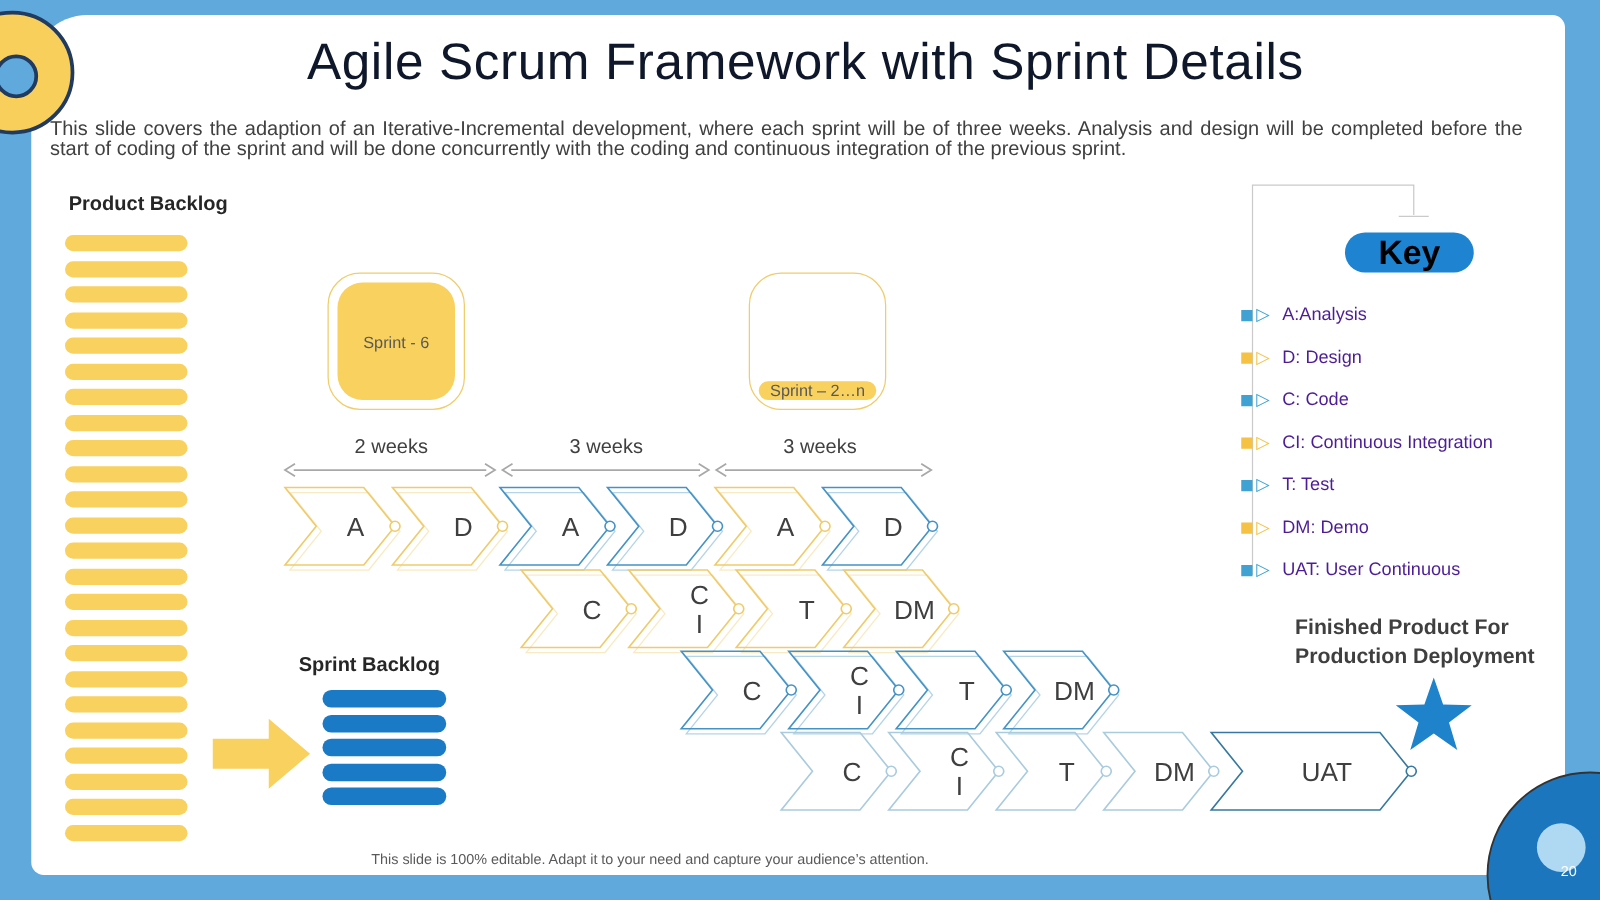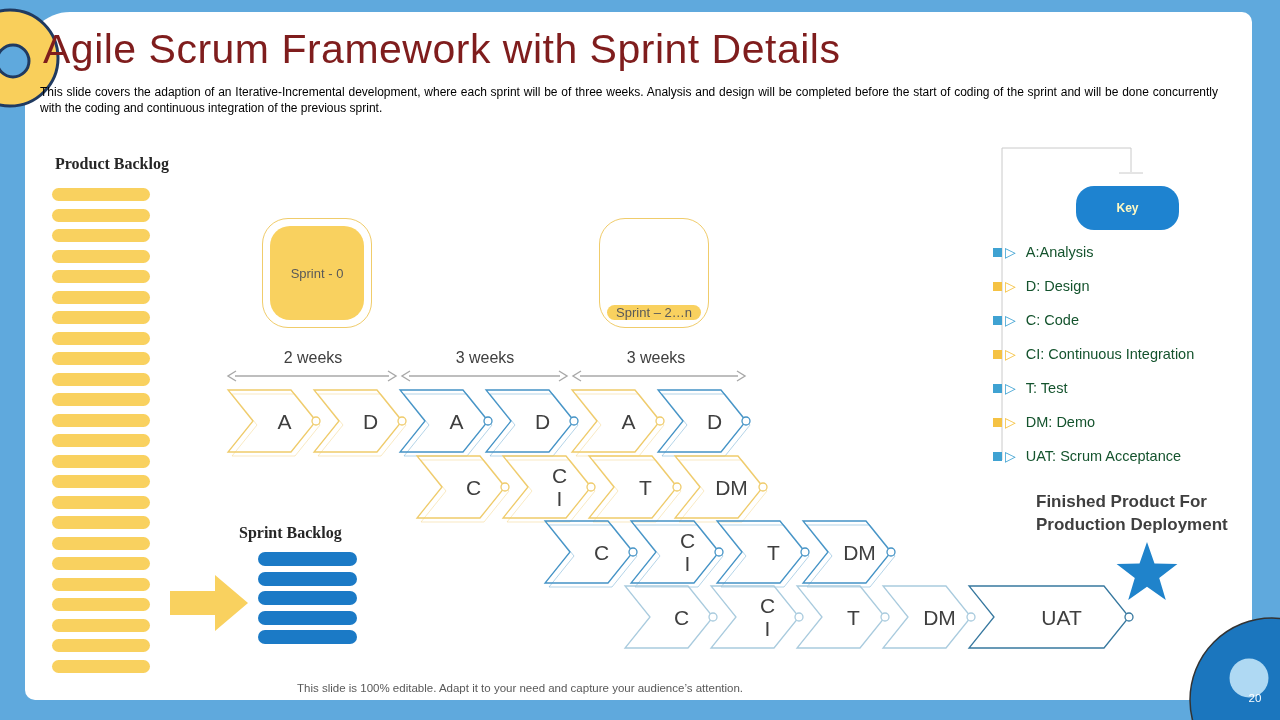--- a/index.html
+++ b/index.html
@@ -11,27 +11,27 @@
     position:absolute;left:25px;top:12px;width:1227px;height:688px;
     background:#ffffff;border-radius:45px 10px 10px 10px;
   }
   .deco{position:absolute;}
   .page-number{
     position:absolute;left:1238px;top:692px;width:34px;text-align:center;
     color:#ffffff;font-size:11.5px;z-index:6;
   }
   .title{
     position:absolute;left:43px;top:26px;width:1000px;
-    font-size:41px;color:#7f1d1d;letter-spacing:0.5px;font-weight:400;
+    font-size:41px;color:#0f172a;letter-spacing:0.5px;font-weight:400;text-align:right;
   }
   .description{
-    position:absolute;left:40px;top:84px;width:1178px;
-    font-size:12px;line-height:16px;color:#000000;text-align:justify;
-  }
-  .section-label{position:absolute;font-size:16px;font-weight:700;color:#262626;font-family:Liberation Serif, serif;}
+    position:absolute;left:40px;top:96px;width:1178px;
+    font-size:16px;line-height:16px;color:#404040;text-align:justify;
+  }
+  .section-label{position:absolute;font-size:16px;font-weight:700;color:#262626;}
   .pb-label{left:55px;top:155px;}
   .sb-label{left:239px;top:524px;}
   .pb-bars{position:absolute;left:52px;top:188px;width:98px;display:flex;flex-direction:column;gap:7.5px;}
   .pb-bar{height:13px;border-radius:7px;background:#F9D15F;}
   .sb-bars{position:absolute;left:258px;top:552px;width:99px;display:flex;flex-direction:column;gap:5.5px;}
   .sb-bar{height:14px;border-radius:7px;background:#1B7AC6;}
   .sprint-card{
     position:absolute;top:218px;width:110px;height:110px;
     border:1px solid #F0CC6B;border-radius:26px;padding:7px;box-sizing:border-box;
     display:flex;
@@ -42,31 +42,31 @@
     font-size:13px;color:#595959;white-space:nowrap;
   }
   .duration{
     position:absolute;top:349px;width:170px;text-align:center;
     font-size:16px;color:#404040;
   }
   .chev-flow{position:absolute;inset:0;}
   .chev-row{position:absolute;overflow:visible;}
   .chev-label{font-size:21px;fill:#3F3F3F;font-family:"Liberation Sans",sans-serif;}
   .key-btn{
-    position:absolute;left:1076px;top:186px;width:103px;height:44px;
-    background:#1E83D0;border-radius:18px;color:#fef9c3;font-weight:700;
-    font-size:12px;display:flex;align-items:center;justify-content:center;
+    position:absolute;left:1076px;top:186px;width:103px;height:32px;
+    background:#1E83D0;border-radius:18px;color:#000000;font-weight:700;
+    font-size:27px;display:flex;align-items:center;justify-content:center;
   }
   .key-legend{
     position:absolute;left:993px;top:240px;margin:0;padding:0;list-style:none;
   }
   .key-legend li{display:flex;align-items:center;height:24px;margin-bottom:10px;}
   .bullet-sq{width:9px;height:9px;display:inline-block;flex:0 0 auto;}
   .bullet-tri{font-size:14px;line-height:14px;margin-left:3px;font-family:"DejaVu Sans",sans-serif;}
-  .legend-text{margin-left:10px;font-size:14.5px;color:#14532d;white-space:nowrap;}
+  .legend-text{margin-left:10px;font-size:14.5px;color:#4c1d95;white-space:nowrap;}
   .finished{
     position:absolute;left:1036px;top:490px;width:212px;
     font-size:17px;font-weight:700;line-height:23px;color:#3F3F3F;
   }
   .footer{
     position:absolute;left:0;top:682px;width:1040px;text-align:center;
     font-size:11.5px;color:#595959;
   }
   .gray-stroke{stroke:#A8A8A8;stroke-width:1.4;fill:none;}
   .conn-stroke{stroke:#CACACA;stroke-width:1;fill:none;}
@@ -114,21 +114,21 @@
       <div class="pb-bar"></div>
       <div class="pb-bar"></div>
       <div class="pb-bar"></div>
       <div class="pb-bar"></div>
       <div class="pb-bar"></div>
       <div class="pb-bar"></div>
       <div class="pb-bar"></div>
     </div>
 
   <div class="sprint-card" style="left:262px;">
-    <div class="sprint-card-inner">Sprint - 0</div>
+    <div class="sprint-card-inner">Sprint - 6</div>
   </div>
   <div class="sprint-card" style="left:599px;align-items:flex-end;">
     <div class="sprint-card-inner">Sprint – 2…n</div>
   </div>
 
   <div class="duration" style="left:228px;">2 weeks</div>
   <div class="duration" style="left:400px;">3 weeks</div>
   <div class="duration" style="left:571px;">3 weeks</div>
 
   <svg class="deco" style="left:225px;top:368px;" width="524" height="16">
@@ -310,21 +310,21 @@
         <span class="legend-text">T: Test</span>
       </li>
       <li>
         <span class="bullet-sq" style="background: rgb(245, 194, 67);"></span>
         <span class="bullet-tri" style="color: rgb(245, 194, 67);">▷</span>
         <span class="legend-text">DM: Demo</span>
       </li>
       <li>
         <span class="bullet-sq" style="background: rgb(63, 162, 210);"></span>
         <span class="bullet-tri" style="color: rgb(63, 162, 210);">▷</span>
-        <span class="legend-text">UAT: Scrum Acceptance</span>
+        <span class="legend-text">UAT: User Continuous</span>
       </li>
     </ul>
 
   <div class="finished">Finished Product For Production Deployment</div>
   <svg class="deco" style="left:1116px;top:541px;" width="64" height="62">
     <polygon fill="#1F83CB" points="31,1 38.5,22.6 61.4,23.1 43.2,37 49.8,58.9 31,45.8 12.2,58.9 18.8,37 0.6,23.1 23.5,22.6"></polygon>
   </svg>
 
   <div class="footer">This slide is 100% editable. Adapt it to your need and capture your audience’s attention.</div>
 

